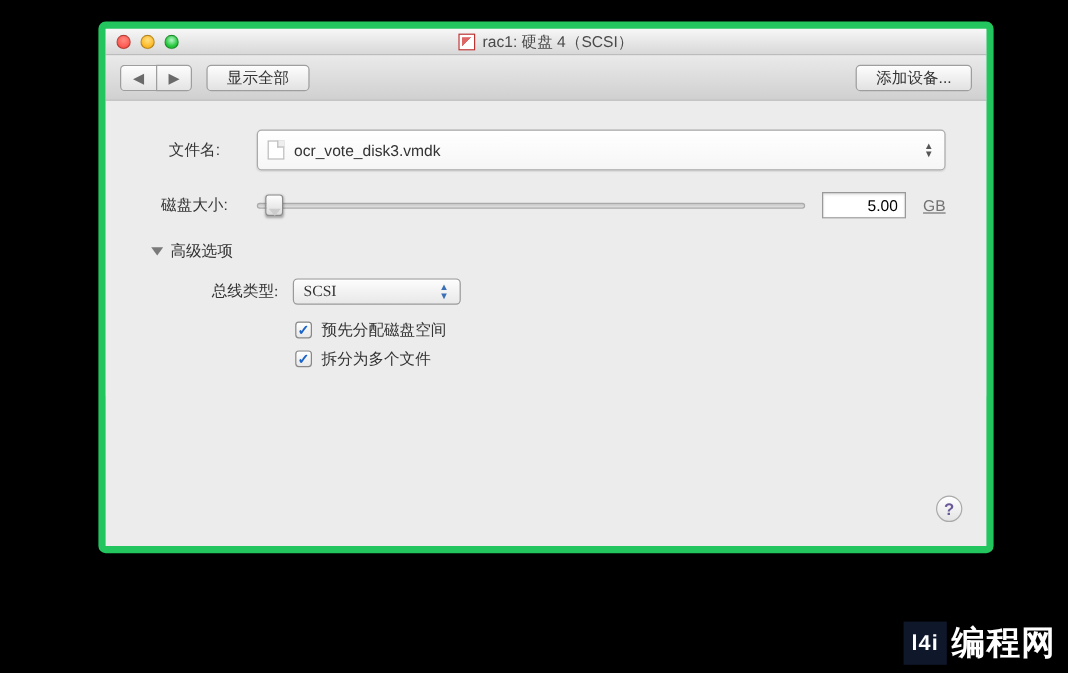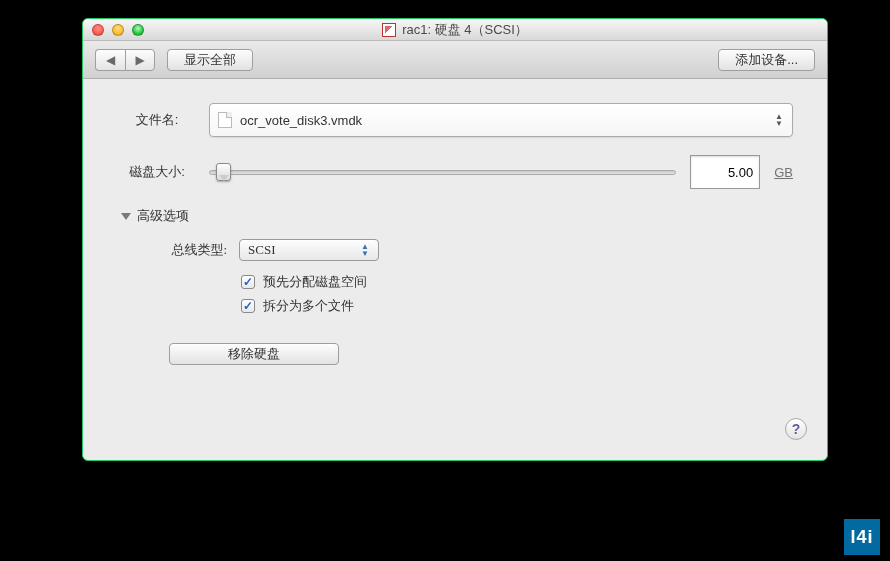--- a/index.html
+++ b/index.html
@@ -12,21 +12,21 @@
     position: relative;
   }
   .window {
     position: absolute;
     left: 82px; top: 18px;
     width: 746px; height: 443px;
     background: #ececec;
     border-radius: 6px;
     box-shadow: 0 14px 40px rgba(0,0,0,0.55);
     overflow: hidden;
-    border: 1px solid #22c55e;
+    border: 6px solid #22c55e;
   }
   .titlebar {
     height: 22px;
     background: linear-gradient(#f7f7f7, #d8d8d8);
     border-bottom: 1px solid #bcbcbc;
     display: flex;
     align-items: center;
     position: relative;
   }
   .traffic {
@@ -124,21 +124,21 @@
     box-shadow: 0 1px 2px rgba(0,0,0,0.3);
   }
   .slider-thumb::after{
     content:""; position:absolute; left:50%; bottom:-6px;
     transform:translateX(-50%);
     border:5px solid transparent; border-top:6px solid #ccc;
   }
   .size-input {
     width:70px; height:22px;
     background:#fff; border:1px solid #999; border-radius:0;
-    text-align:right; padding:16px 6px; font-size:13px;
+    text-align:right; padding:4px 6px; font-size:13px;
     box-shadow: inset 0 1px 2px rgba(0,0,0,0.15);
   }
   .unit { font-size:13px; color:#737373;text-decoration:underline; }
 
   .adv-header {
     display:flex; align-items:center; gap:6px; margin:6px 0 14px 4px;
   }
   .disclosure {
     width:0; height:0;
     border-left:5px solid transparent; border-right:5px solid transparent;
@@ -186,21 +186,21 @@
   }
 
   .watermark {
     position:absolute; right:10px; bottom:6px;
     display:flex; align-items:center; gap:4px;
     font-weight:bold; color:#fff; font-size:28px;
     font-family: "Microsoft YaHei", sans-serif;
     letter-spacing:1px;
   }
   .watermark .logo {
-    width:36px; height:36px; background:#0369a1;
+    width:36px; height:36px; background:#0f172a;
     display:flex; align-items:center; justify-content:center;
     color:#fff; font-size:18px; font-weight:bold;
     font-family: Arial, sans-serif;
   }
 </style>
 </head>
 <body>
 
 <div class="window">
   <div class="titlebar">
@@ -268,24 +268,21 @@
 
     <div class="check-row">
       <div class="chk">✓</div>
       <span>预先分配磁盘空间</span>
     </div>
     <div class="check-row">
       <div class="chk">✓</div>
       <span>拆分为多个文件</span>
     </div>
 
-    <div class="footer">
-      <div style="width:40px;"></div>
-      <div class="pill-btn remove-btn">移除硬盘</div>
-    </div>
   </div>
 
   <div class="help">?</div>
 </div>
 
 <div class="watermark">
   <div class="logo">l4i</div>
+  <span>编程网</span>
 </div>
 
 </body></html>

